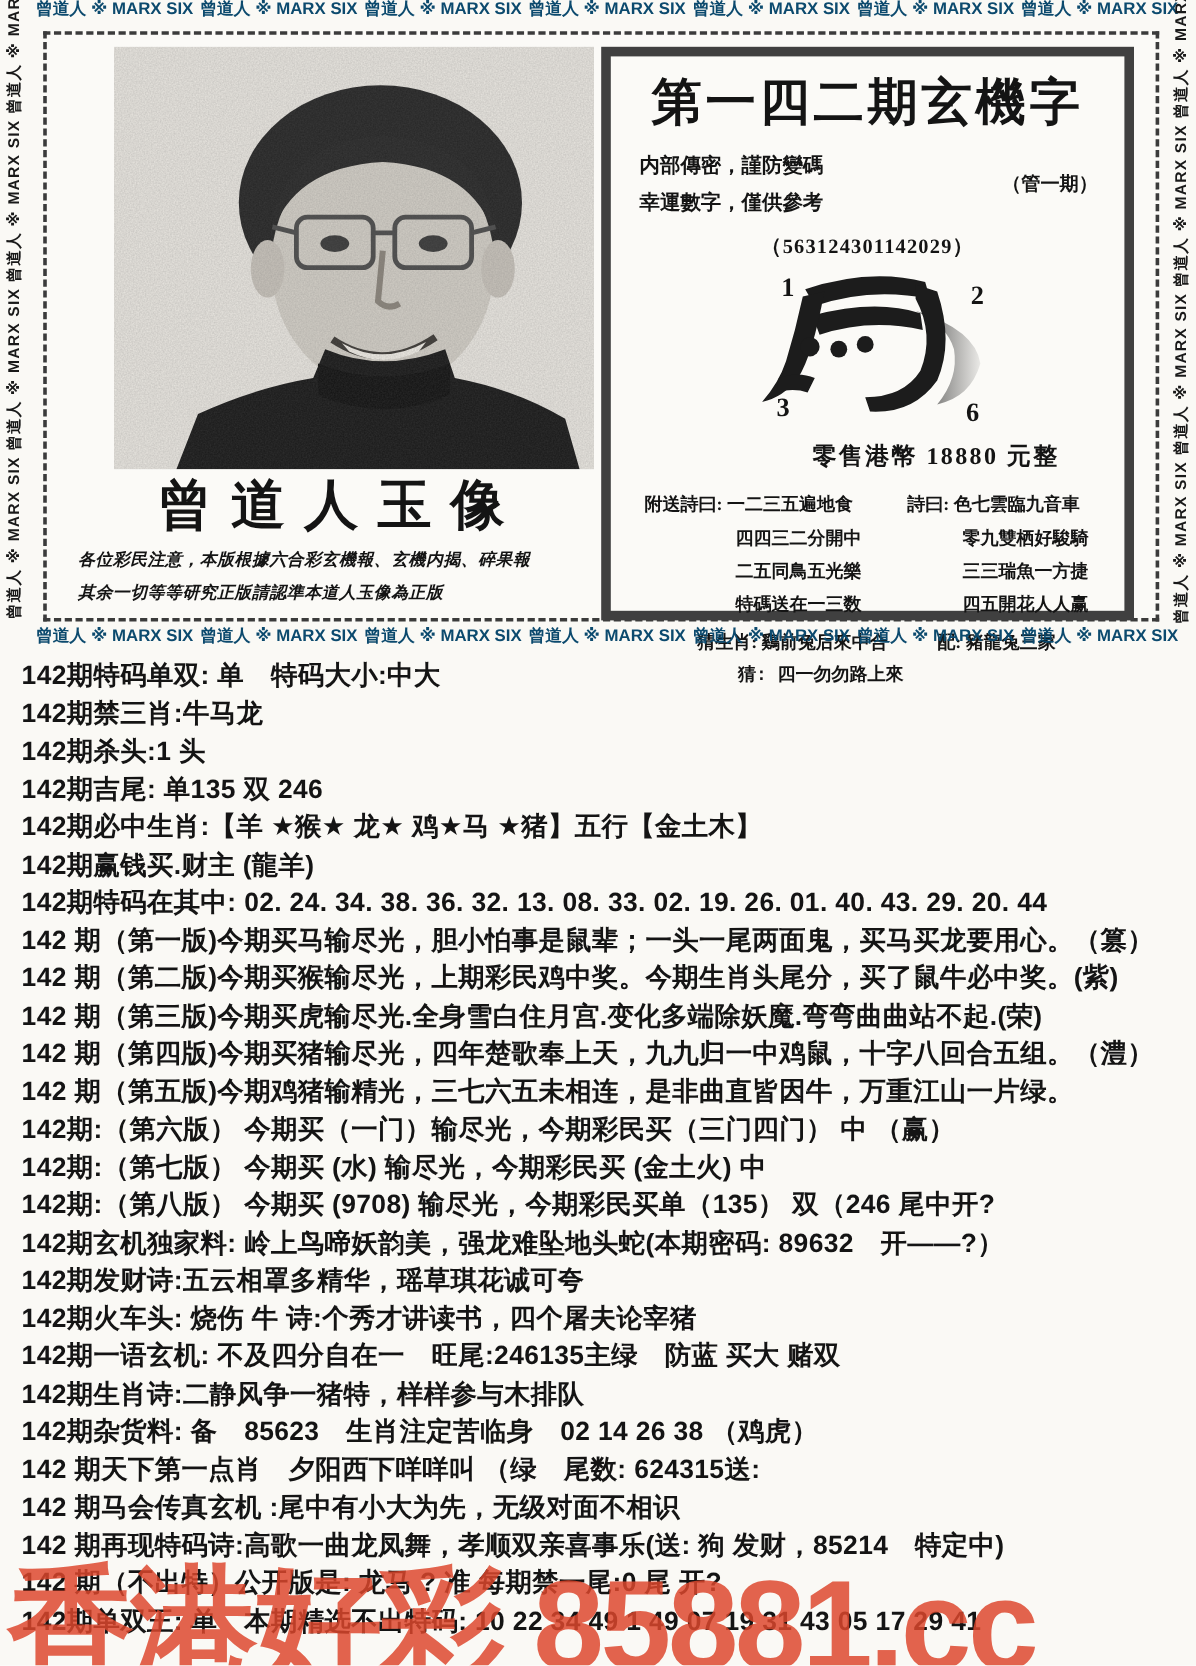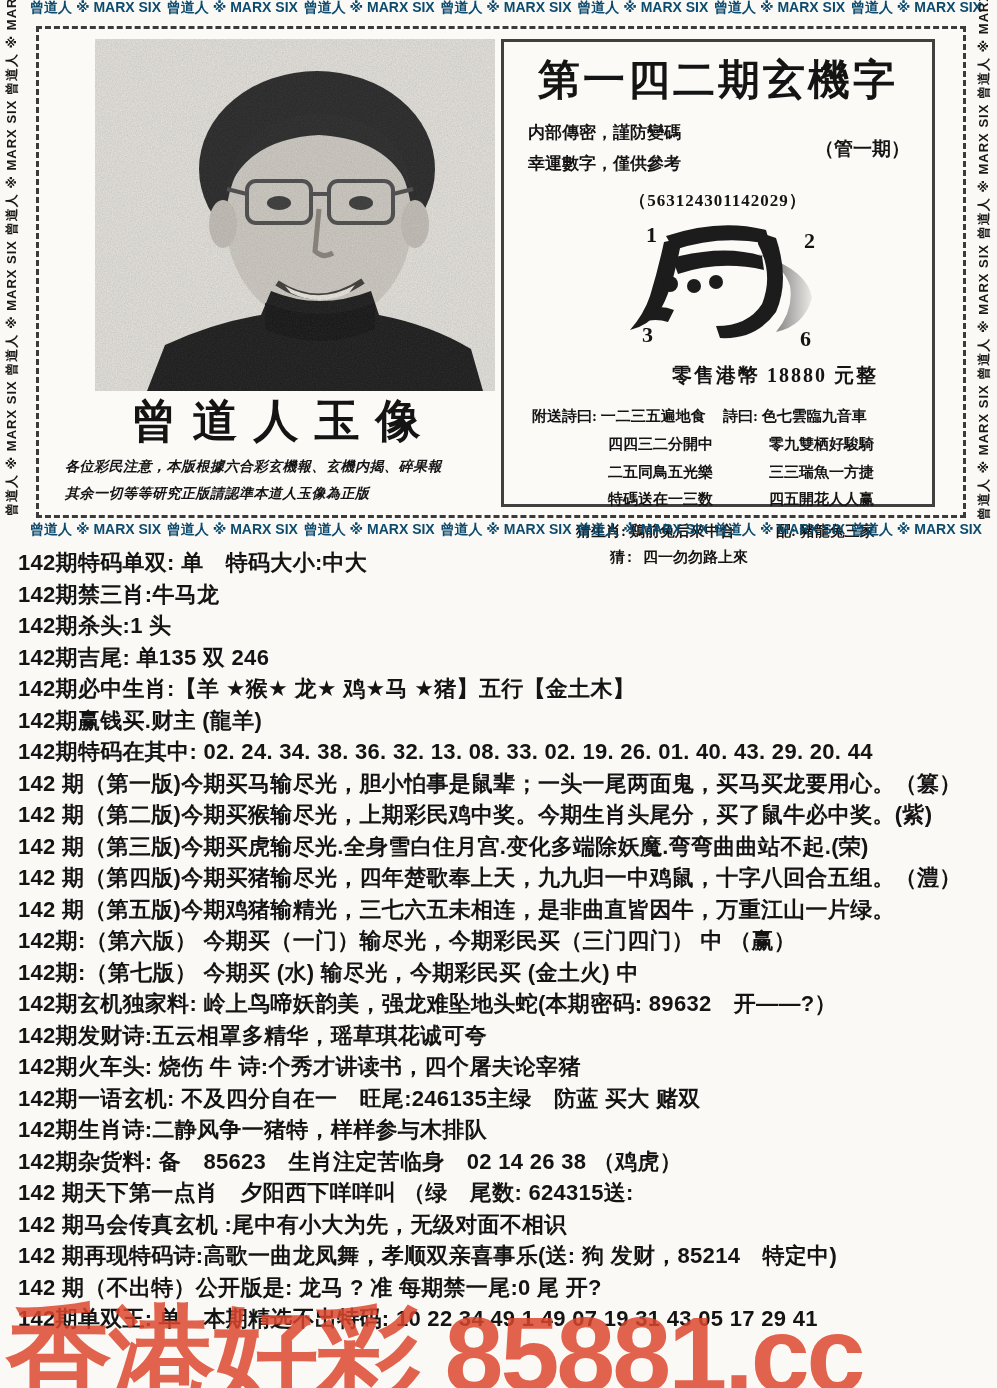--- a/index.html
+++ b/index.html
@@ -20,37 +20,37 @@
          border:3px dashed #3b3b3b;background:#fbfaf7;}
   
   .photo{position:absolute;left:56px;top:10px;width:400px;height:352px;}
   .photo svg{width:100%;height:100%;display:block;}
   .caption{position:absolute;left:20px;top:362px;width:450px;text-align:center;
            font-family:"Liberation Serif","DejaVu Serif",serif;font-weight:bold;
            font-size:45px;letter-spacing:16px;}
   .notes{position:absolute;left:26px;top:424px;width:455px;font-size:14px;line-height:1.95;
          font-weight:600;letter-spacing:.5px;font-style:italic;}
   
-  .rbox{position:absolute;left:462px;top:10px;width:428px;height:462px;border:3px solid #404040;
+  .rbox{position:absolute;left:462px;top:10px;width:428px;height:462px;border:8px solid #404040;
         font-family:"Liberation Serif","DejaVu Serif",serif;}
   .rbox-title{margin-top:10px;text-align:center;font-size:42px;font-weight:bold;letter-spacing:3px;}
   .rbox-sub{display:flex;align-items:center;padding:10px 16px 0 24px;}
   .rbox-sub .warn{font-size:17px;font-weight:600;line-height:1.8;}
-  .rbox-sub .scope{margin-left:auto;font-size:19px;font-weight:600;padding-right:6px;}
+  .rbox-sub .scope{margin-left:auto;font-size:16px;font-weight:600;padding-right:6px;}
   .num-string{text-align:center;font-size:17px;font-weight:600;letter-spacing:1px;margin-top:10px;}
   .blob-area{position:relative;height:148px;margin-top:2px;}
   .blob-area svg{position:absolute;left:104px;top:0;width:220px;height:140px;}
   .cnum{position:absolute;font-size:22px;font-weight:600;}
   .cnum.n1{left:142px;top:8px;}   .cnum.n2{left:300px;top:14px;}
   .cnum.n3{left:138px;top:108px;} .cnum.n4{left:296px;top:112px;}
   .price{text-align:right;padding-right:54px;font-size:20px;font-weight:bold;letter-spacing:2px;}
   .poems{display:flex;padding:14px 8px 0 28px;font-size:15px;font-weight:600;line-height:1.85;}
   .poem{white-space:nowrap;}
   .poem.pl div:not(:first-child){padding-left:76px;}
-  .poem.pr{margin-left:10px;}
+  .poem.pr{margin-left:38px;}
   .poem.pr div:not(:first-child){padding-left:46px;}
   .guess{display:flex;padding:4px 8px 0 72px;font-size:15px;font-weight:600;line-height:1.8;white-space:nowrap;}
   .guess .g2{padding-left:34px;font-family:Liberation Mono, monospace;}
   .guess .pair{margin-left:28px;}
   
   .body-lines{position:absolute;left:18px;top:550px;width:975px;display:flex;flex-direction:column;
               gap:6px;font-size:22px;font-weight:700;line-height:25.5px;white-space:nowrap;
               letter-spacing:.3px;}
   
   .watermark{position:absolute;left:6px;top:1284px;z-index:5;font-size:106px;font-weight:700;
@@ -195,20 +195,21 @@
       <div class="body-line">142期必中生肖:【羊 ★猴★ 龙★ 鸡★马 ★猪】五行【金土木】</div>
       <div class="body-line">142期赢钱买.财主 (龍羊)</div>
       <div class="body-line">142期特码在其中: 02. 24. 34. 38. 36. 32. 13. 08. 33. 02. 19. 26. 01. 40. 43. 29. 20. 44</div>
       <div class="body-line">142 期（第一版)今期买马输尽光，胆小怕事是鼠辈；一头一尾两面鬼，买马买龙要用心。（篡）</div>
       <div class="body-line">142 期（第二版)今期买猴输尽光，上期彩民鸡中奖。今期生肖头尾分，买了鼠牛必中奖。(紫)</div>
       <div class="body-line">142 期（第三版)今期买虎输尽光.全身雪白住月宫.变化多端除妖魔.弯弯曲曲站不起.(荣)</div>
       <div class="body-line">142 期（第四版)今期买猪输尽光，四年楚歌奉上天，九九归一中鸡鼠，十字八回合五组。（澧）</div>
       <div class="body-line">142 期（第五版)今期鸡猪输精光，三七六五未相连，是非曲直皆因牛，万重江山一片绿。</div>
       <div class="body-line">142期:（第六版） 今期买（一门）输尽光，今期彩民买（三门四门） 中 （赢）</div>
       <div class="body-line">142期:（第七版） 今期买 (水) 输尽光，今期彩民买 (金土火) 中</div>
+      <div class="body-line">142期:（第八版） 今期买 (9708) 输尽光，今期彩民买单（135） 双（246 尾中开?</div>
       <div class="body-line">142期玄机独家料: 岭上鸟啼妖韵美，强龙难坠地头蛇(本期密码: 89632　开——?）</div>
       <div class="body-line">142期发财诗:五云相罩多精华，瑶草琪花诚可夸</div>
       <div class="body-line">142期火车头: 烧伤 牛 诗:个秀才讲读书，四个屠夫论宰猪</div>
       <div class="body-line">142期一语玄机: 不及四分自在一　旺尾:246135主绿　防蓝 买大 赌双</div>
       <div class="body-line">142期生肖诗:二静风争一猪特，样样参与木排队</div>
       <div class="body-line">142期杂货料: 备　85623　生肖注定苦临身　02 14 26 38 （鸡虎）</div>
       <div class="body-line">142 期天下第一点肖　夕阳西下咩咩叫 （绿　尾数: 624315送:</div>
       <div class="body-line">142 期马会传真玄机 :尾中有小大为先，无级对面不相识</div>
       <div class="body-line">142 期再现特码诗:高歌一曲龙凤舞，孝顺双亲喜事乐(送: 狗 发财，85214　特定中)</div>
       <div class="body-line">142 期（不出特）公开版是:  龙马 ? 准  每期禁一尾:0  尾 开?</div>

